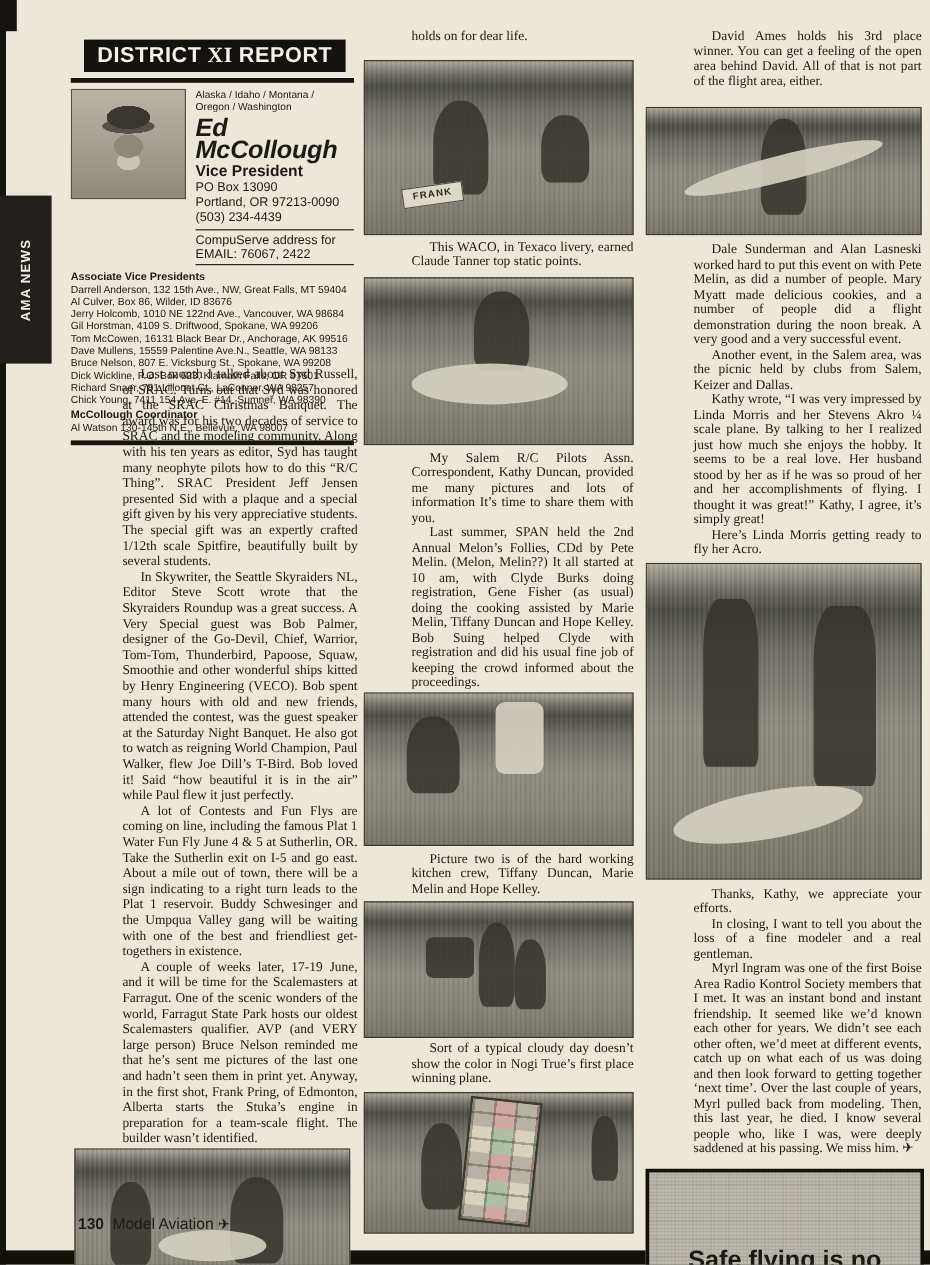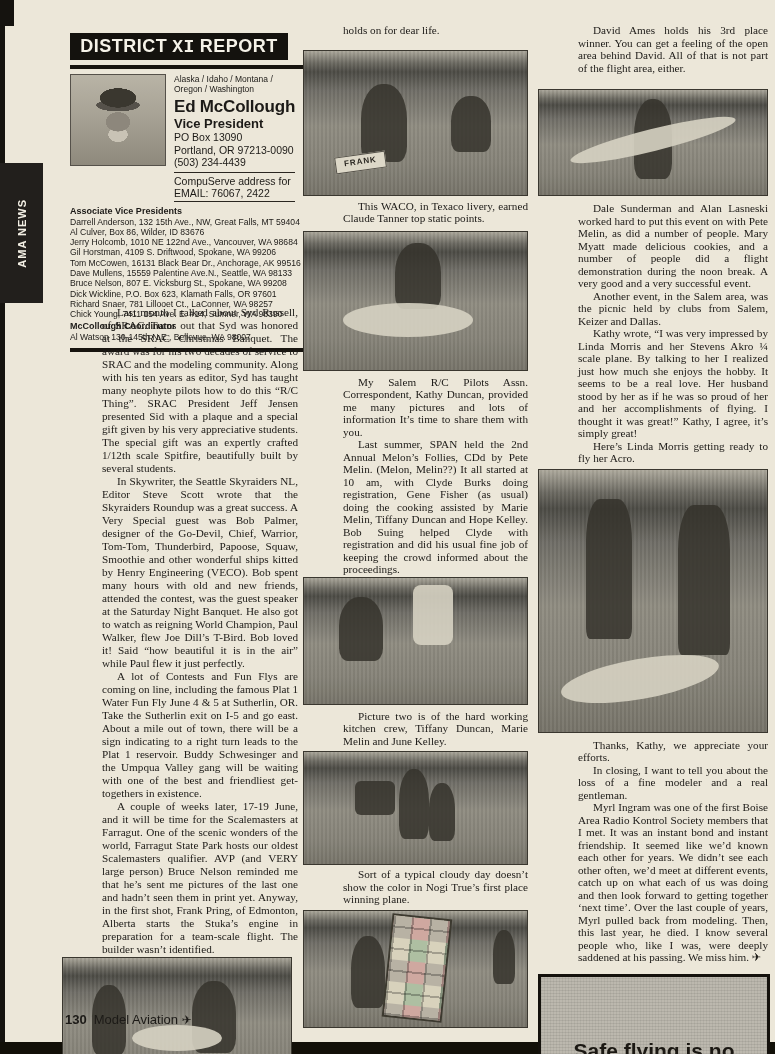--- a/index.html
+++ b/index.html
@@ -11,36 +11,36 @@
   .corner-mark{left:0;top:0;width:14px;height:26px;background:#15130f;}
   .bottom-bar{left:0;top:1042px;width:775px;height:12px;background:#121008;}
   
   .ama-tab{left:0;top:163px;width:43px;height:140px;background:#221f1c;display:flex;align-items:center;justify-content:center;}
   .ama-tab span{writing-mode:vertical-rl;transform:rotate(180deg);color:#f3efe4;
        font-family:"Liberation Sans",sans-serif;font-weight:bold;font-size:11px;letter-spacing:1px;}
   
   .banner{left:70px;top:33px;width:218px;height:27px;background:#14120e;color:#f5f2e8;
        display:flex;align-items:center;justify-content:center;gap:5px;
        font-family:"Liberation Sans",sans-serif;font-weight:bold;font-size:18px;letter-spacing:.5px;}
-  .banner .xi{font-family:Liberation Mono, monospace;font-size:18px;}
-  
-  .infobox{left:70px;top:65px;width:236px;}
+  .banner .xi{font-family:Liberation Serif, serif;font-size:18px;}
+  
+  .infobox{left:59px;top:65px;width:236px;}
   .rule-thick{height:4px;background:#17140f;}
   .rule-thin{height:1px;background:#2a2620;}
   .ib-top{display:flex;margin-top:5px;}
   .portrait{width:96px;height:92px;flex:0 0 96px;background:
       radial-gradient(ellipse 30px 16px at 50% 26%, #3a372f 0 60%, transparent 61%),
       radial-gradient(ellipse 36px 10px at 50% 34%, #55514a 0 60%, transparent 61%),
       radial-gradient(ellipse 20px 16px at 50% 52%, #8d877c 0 60%, transparent 61%),
       radial-gradient(ellipse 16px 12px at 50% 66%, #c9c3b5 0 60%, transparent 61%),
       linear-gradient(180deg,#b9b4a6 0,#a7a295 45%,#8e897c 100%);
       box-shadow:inset 0 0 0 1px #55514a;}
   .ib-right{margin-left:8px;font-family:"Liberation Sans",sans-serif;}
   .region{font-size:8.5px;line-height:10px;}
-  .vp-name{font-size:17px;font-weight:bold;line-height:19px;margin-top:3px;letter-spacing:-.2px;}
+  .vp-name{font-size:21px;font-weight:bold;line-height:19px;margin-top:3px;letter-spacing:-.2px;font-style:italic;}
   .vp-title{font-size:13px;font-weight:bold;line-height:15px;}
   .vp-addr{font-size:10.5px;line-height:12.5px;}
   .compuserve{font-size:10.5px;line-height:12px;padding:2px 0;}
   .avp{font-family:"Liberation Sans",sans-serif;margin-top:4px;}
   .avp-head{font-size:9px;font-weight:bold;line-height:11px;}
   .avp-line{font-size:8.6px;line-height:10.3px;}
   .ib-bottom{margin-top:5px;}
   
   .tcol{position:absolute;font-size:11.2px;line-height:13px;}
   .tcol p{margin:0;text-align:justify;padding-left:40px;}
@@ -158,21 +158,21 @@
   <div class="photo" style="width:225px;height:140px;margin-top:6px">
     <span class="fig" style="left:92px;top:12px;width:46px;height:66px"></span>
     <span class="lightblob" style="left:40px;top:72px;width:130px;height:34px"></span>
   </div>
   <p class="ind" style="margin-top:5px">My Salem R/C Pilots Assn. Correspondent, Kathy Duncan, provided me many pictures and lots of information It’s time to share them with you.</p>
   <p class="ind">Last summer, SPAN held the 2nd Annual Melon’s Follies, CDd by Pete Melin. (Melon, Melin??) It all started at 10 am, with Clyde Burks doing registration, Gene Fisher (as usual) doing the cooking assisted by Marie Melin, Tiffany Duncan and Hope Kelley. Bob Suing helped Clyde with registration and did his usual fine job of keeping the crowd informed about the proceedings.</p>
   <div class="photo" style="width:225px;height:128px;margin-top:1px">
     <span class="fig" style="left:36px;top:20px;width:44px;height:64px"></span>
     <span class="lightblob" style="left:110px;top:8px;width:40px;height:60px;border-radius:8px"></span>
   </div>
-  <p class="ind caption" style="margin-top:5px">Picture two is of the hard working kitchen crew, Tiffany Duncan, Marie Melin and June Kelley.</p>
+  <p class="ind caption" style="margin-top:5px">Picture two is of the hard working kitchen crew, Tiffany Duncan, Marie Melin and Hope Kelley.</p>
   <div class="photo" style="width:225px;height:114px;margin-top:4px">
     <span class="fig" style="left:96px;top:18px;width:30px;height:70px"></span>
     <span class="fig" style="left:126px;top:32px;width:26px;height:58px"></span>
     <span class="fig" style="left:52px;top:30px;width:40px;height:34px;border-radius:6px"></span>
   </div>
   <p class="ind caption" style="margin-top:3px">Sort of a typical cloudy day doesn’t show the color in Nogi True’s first place winning plane.</p>
   <div class="photo" style="width:225px;height:118px;margin-top:4px">
     <span class="fig" style="left:48px;top:26px;width:34px;height:72px"></span>
     <span class="quilt" style="left:86px;top:8px;width:56px;height:100px"></span>
     <span class="fig" style="left:190px;top:20px;width:22px;height:54px"></span>

